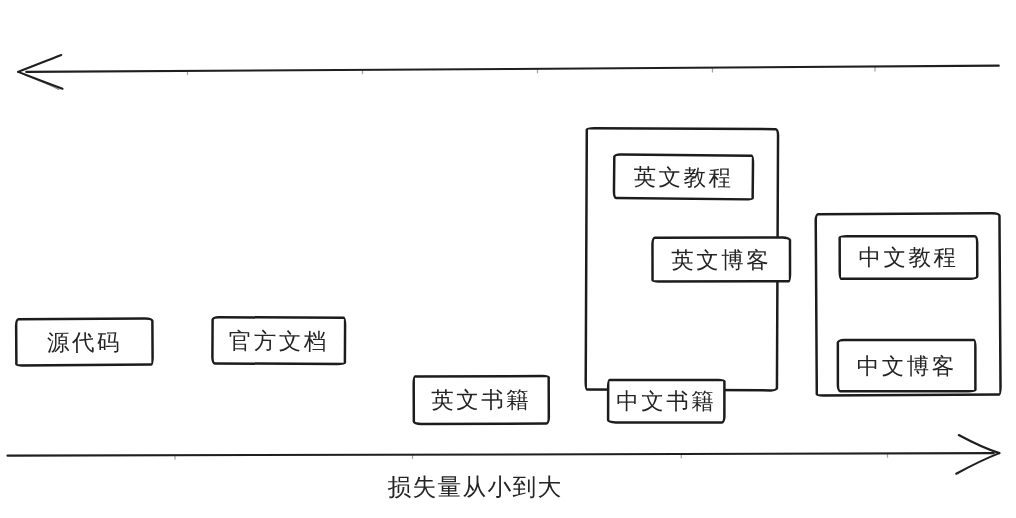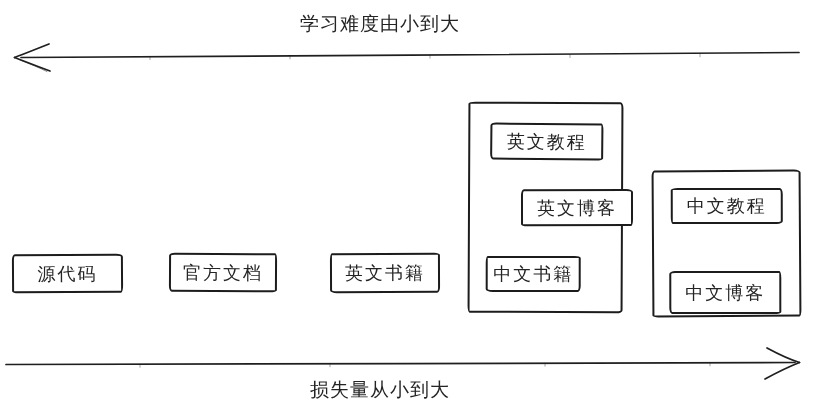--- a/index.html
+++ b/index.html
@@ -51,21 +51,21 @@
   .group {
     position: absolute;
     border: 2px solid #1c1c1c;
     background: #ffffff;
     box-sizing: border-box;
     padding-left: 32px;
   }
   
   .sk1 { border-radius: 3px 7px 2px 6px / 6px 3px 7px 2px; transform: rotate(-0.35deg); }
   .sk2 { border-radius: 6px 2px 7px 3px / 3px 7px 2px 6px; transform: rotate(0.3deg); }
-  .sk3 { border-radius: 2px 6px 3px 7px / 7px 2px 6px 3px; transform: rotate(-0.2deg); }
+  .sk3 { border-radius: 2px 6px 3px 7px / 7px 2px 6px 3px; transform: rotate(-0.2deg); margin-top: 47px; }
   .sk4 { border-radius: 7px 3px 6px 2px / 2px 6px 3px 7px; transform: rotate(0.25deg); }
 </style>
 </head>
 <body>
 
 <div class="canvas">
 
   <svg class="arrow-layer" viewBox="0 0 813 414">
     <g stroke="#1f1f1f" fill="none" stroke-width="1.7" stroke-linecap="round">
       <path d="M799 52.5 C 560 54.5, 260 56, 21 57.5"></path>
@@ -86,21 +86,20 @@
       <path d="M799.5 362.5 C 788 367, 776 373, 765 379"></path>
       <g stroke-width="1" opacity="0.4">
         <path d="M140 364.3 l0 3"></path>
           <path d="M330 363.8 l0 3"></path>
         <path d="M545 363.2 l0 3"></path>
           <path d="M710 362.8 l0 3"></path>
       </g>
     </g>
   </svg>
 
-  <div class="axis-label top">学习难度由小到大</div>
   <div class="axis-label bottom">损失量从小到大</div>
 
   <div class="box sk2" style="left:169px; top:253px; width:108px; height:39px;">
     <span class="box-label">官方文档</span>
   </div>
 
   <div class="box sk1" style="left:12px; top:254px; width:111px; height:39px;">
     <span class="box-label">源代码</span>
   </div>
 

